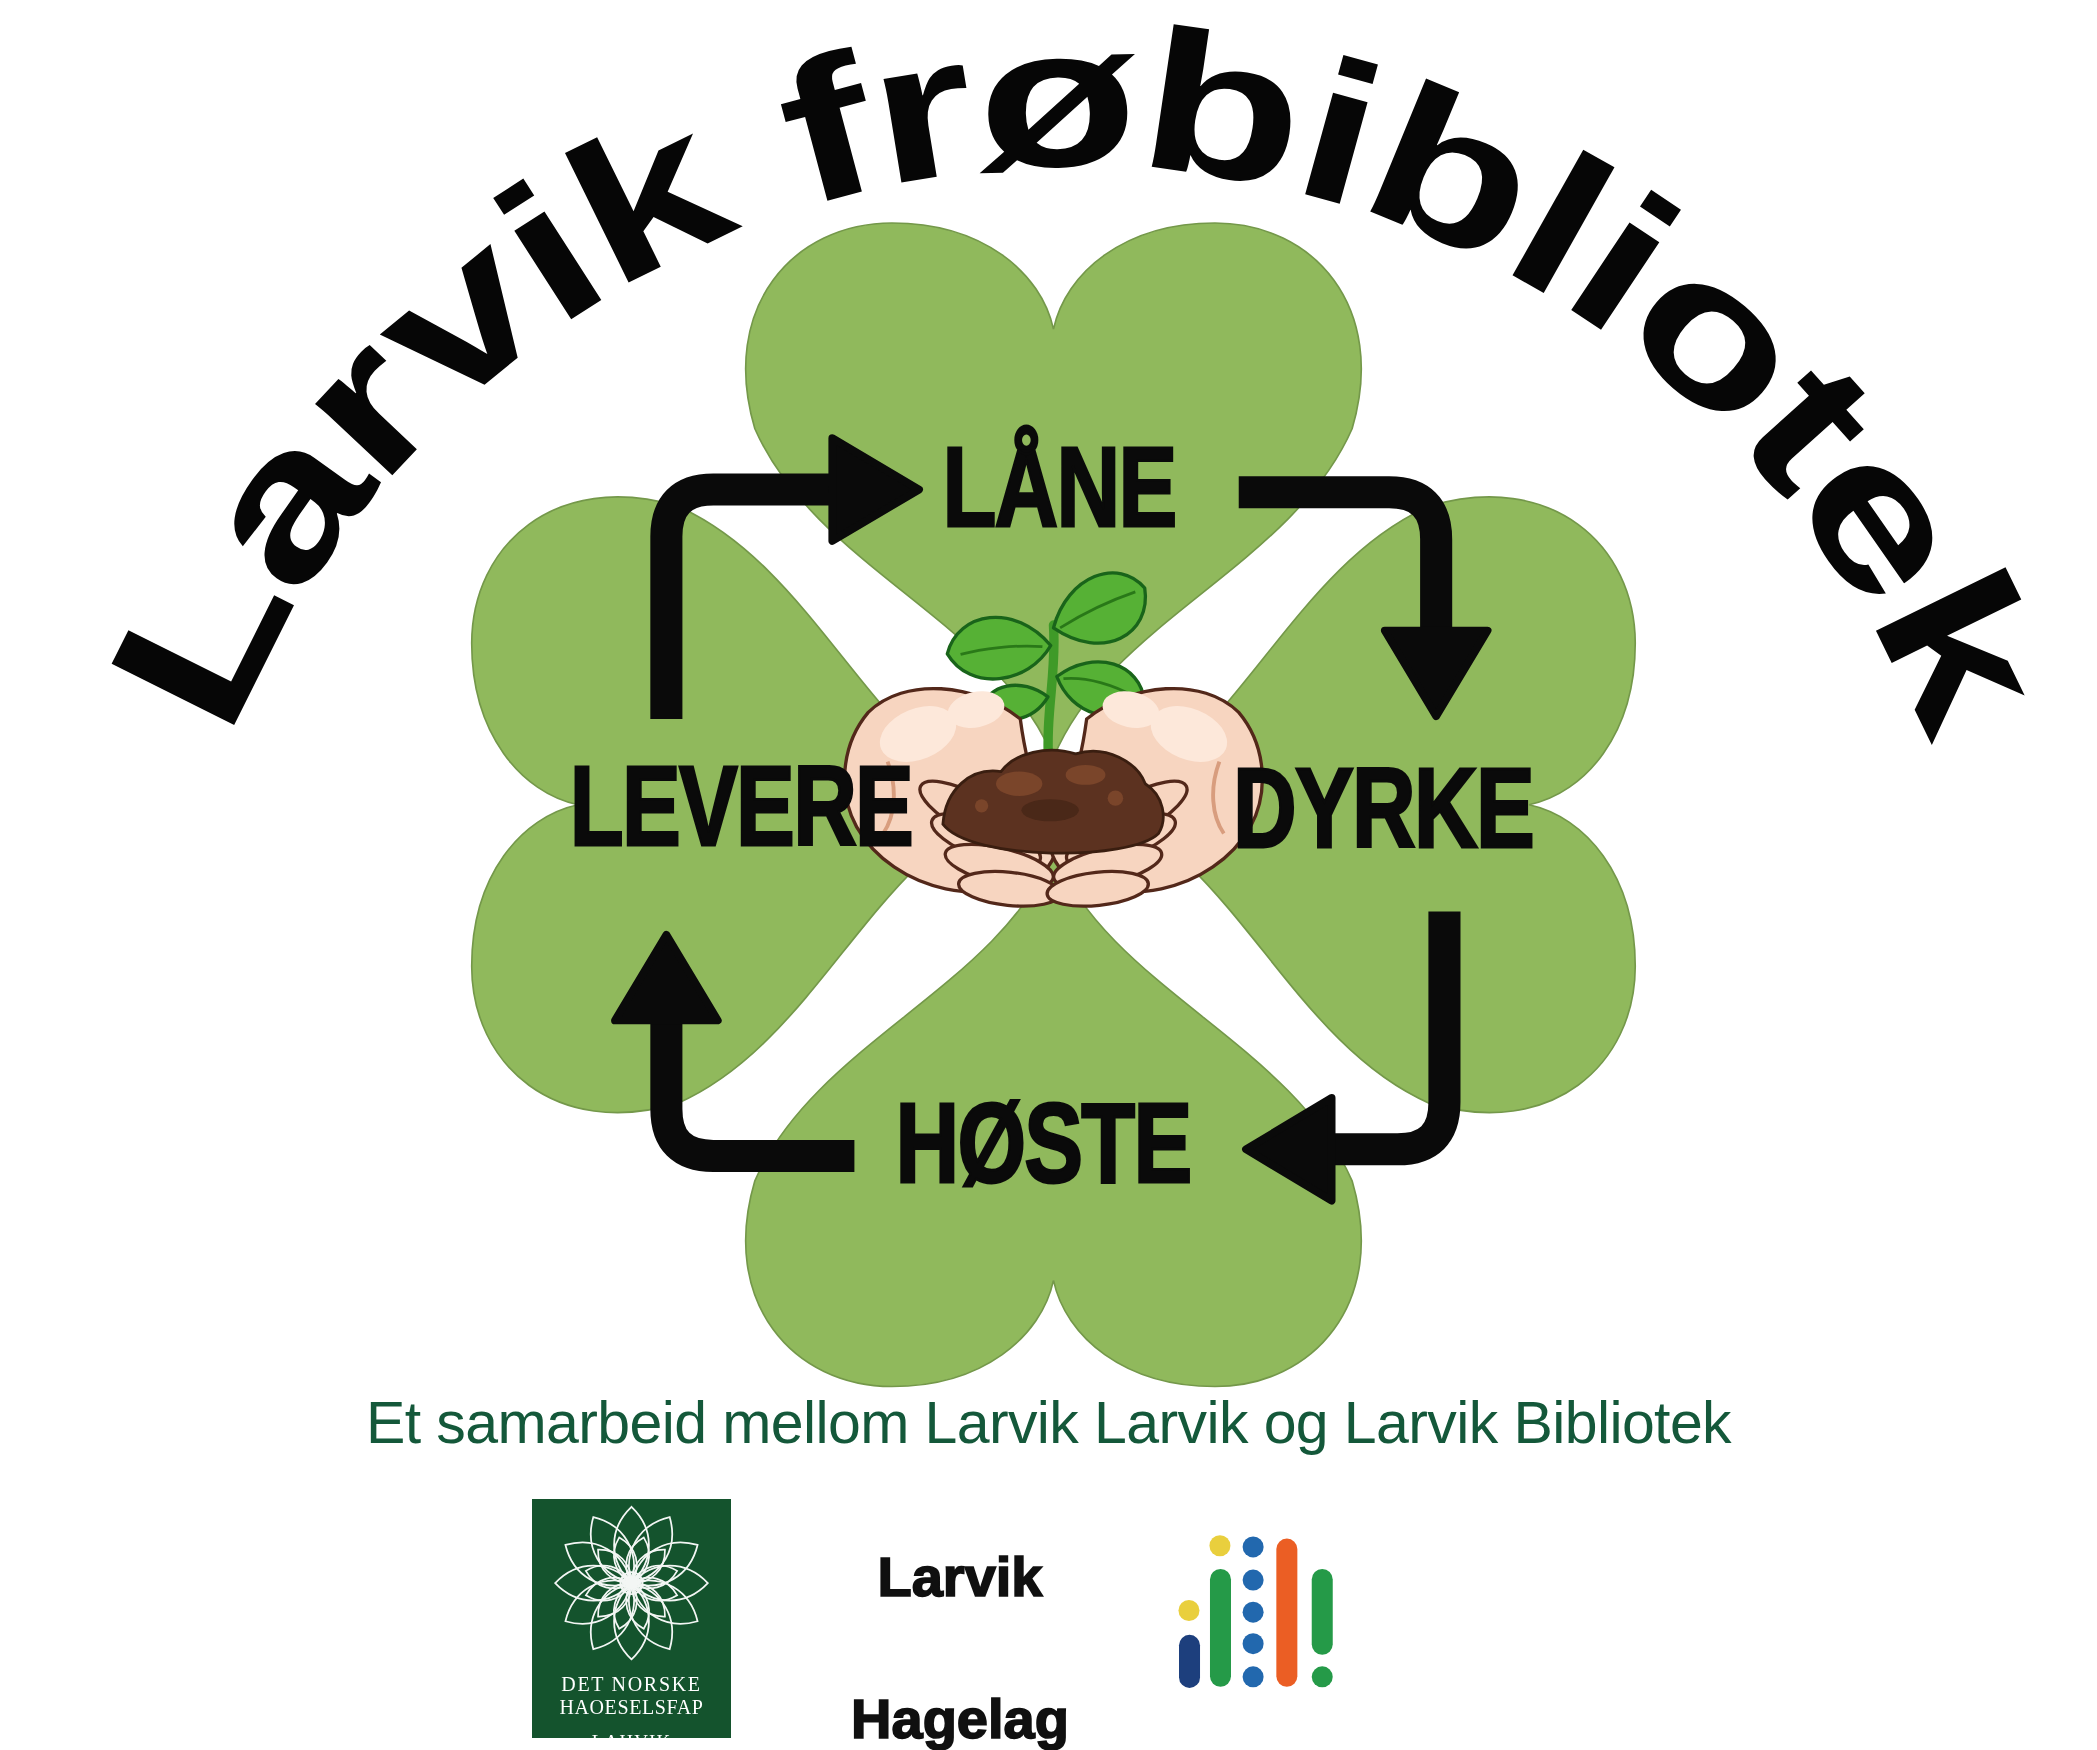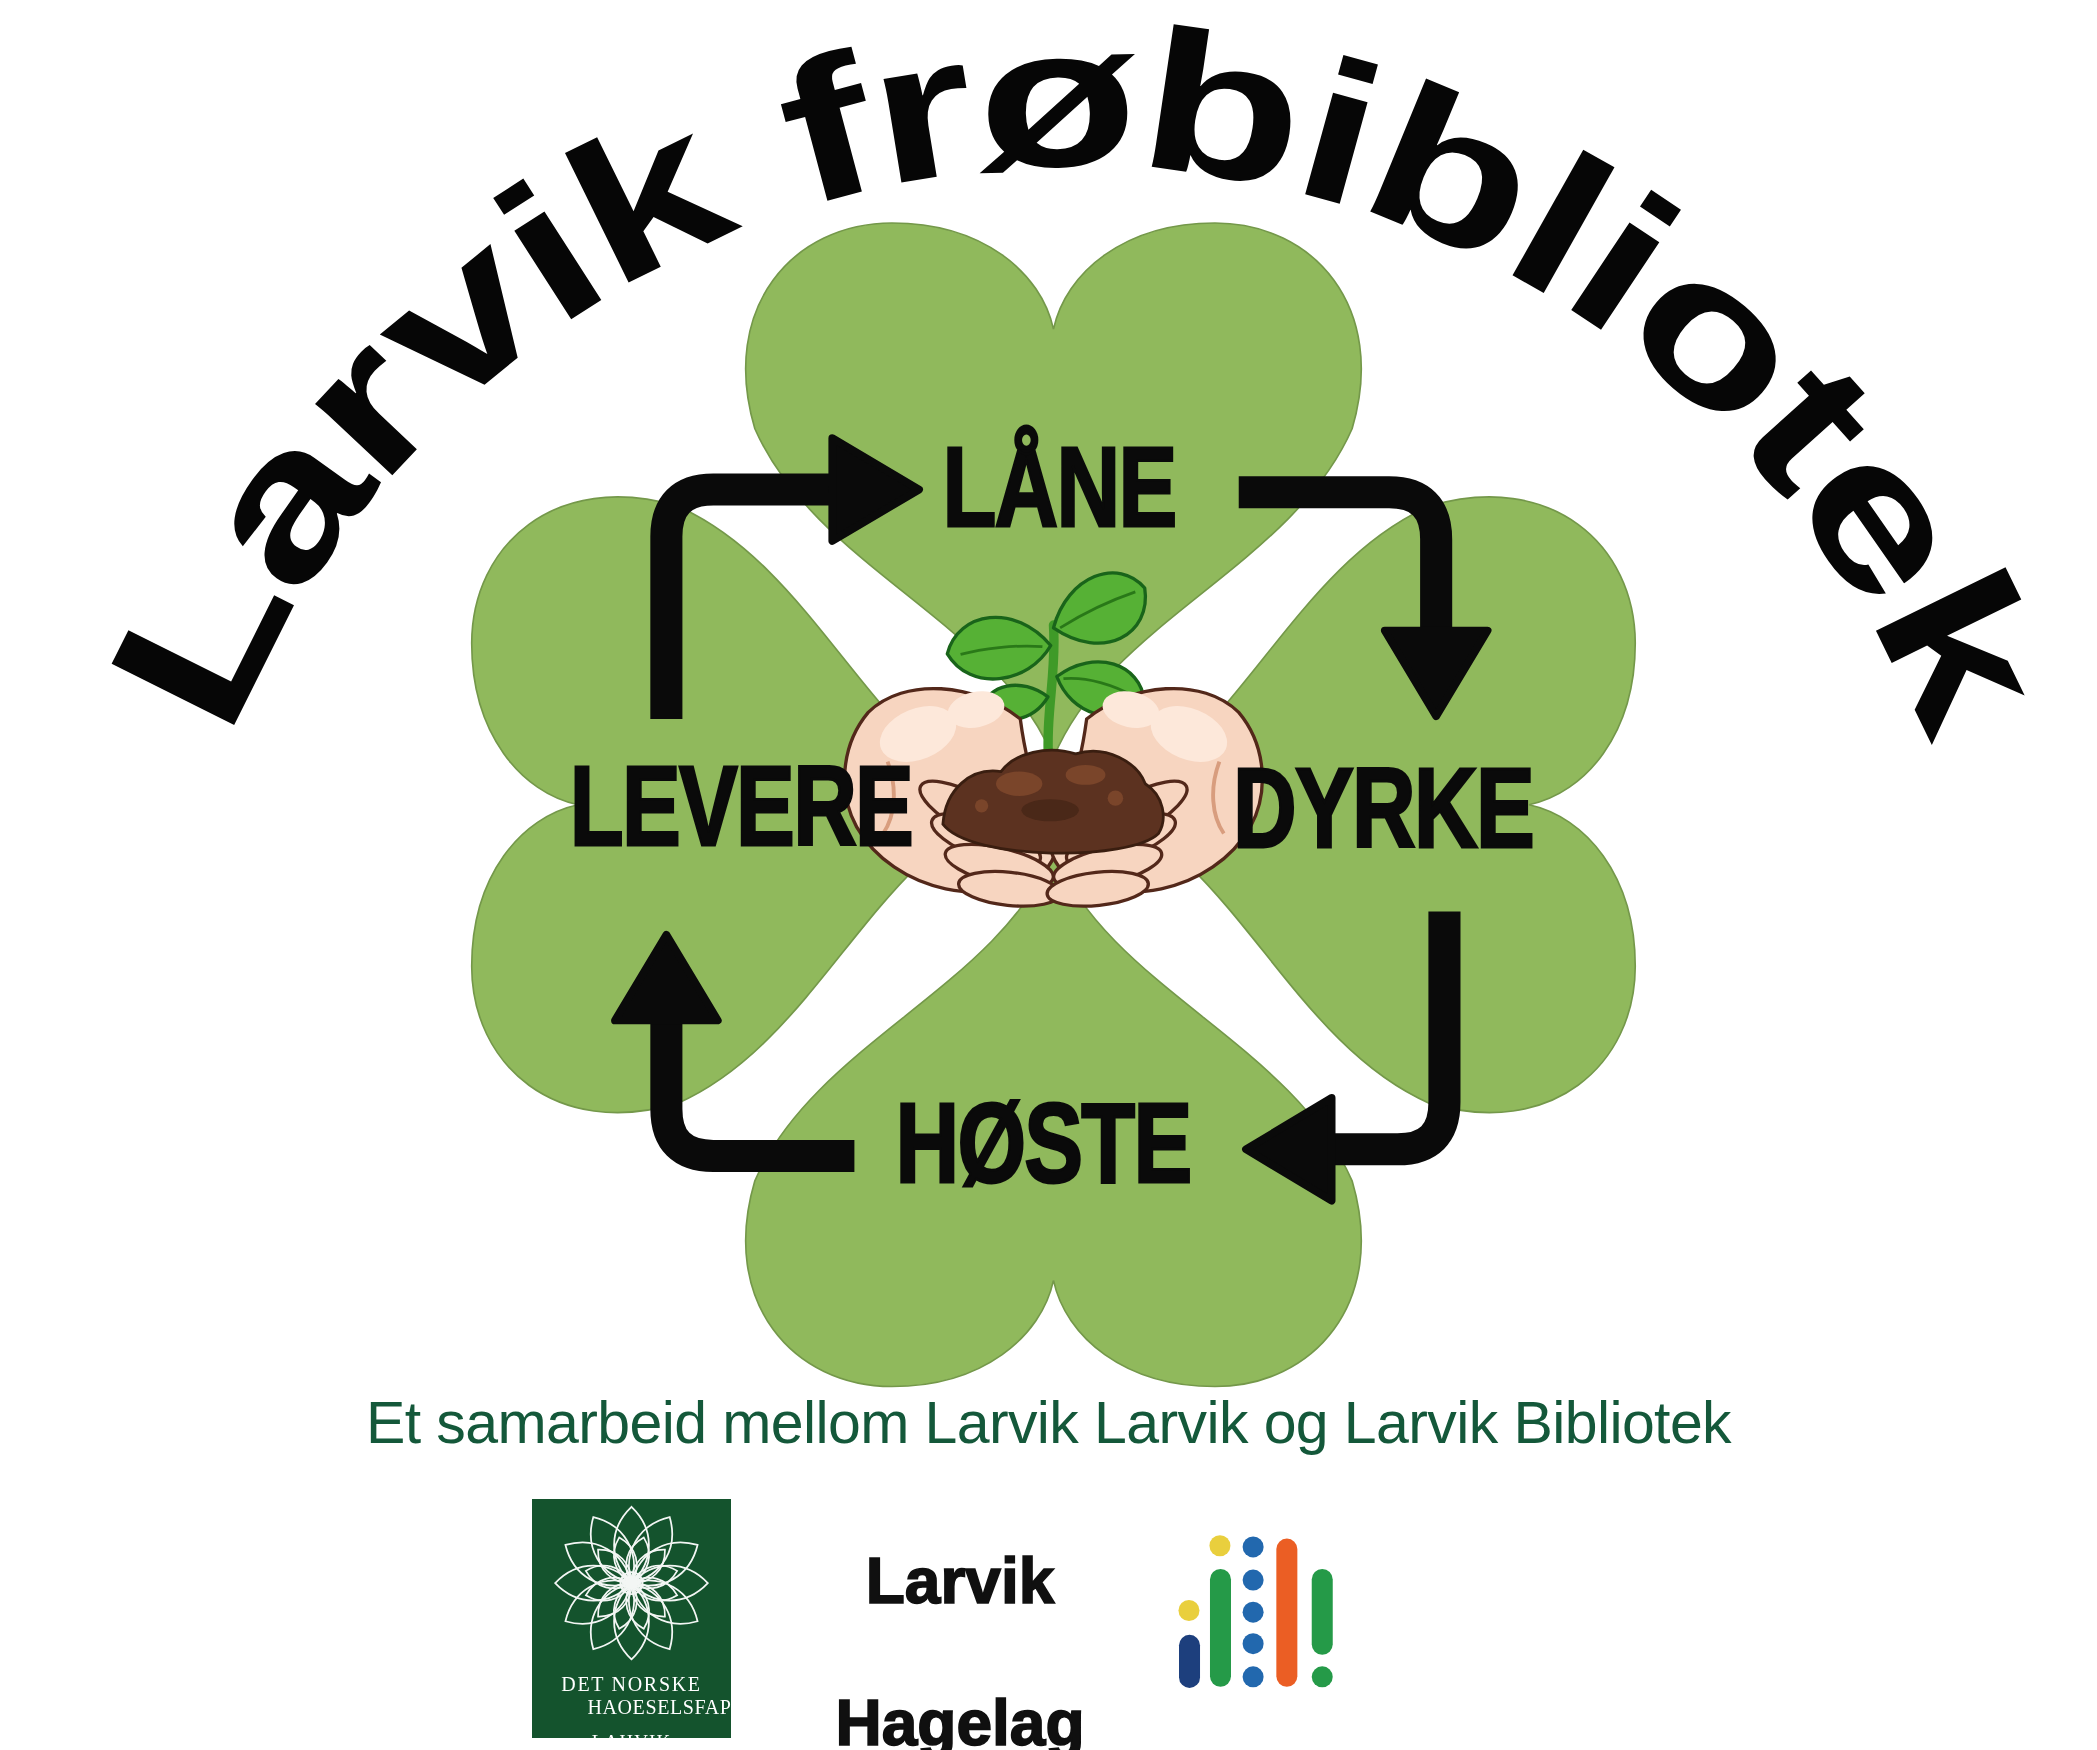--- a/index.html
+++ b/index.html
@@ -19,25 +19,25 @@
   }
   .hagelag-emblem{
     position:absolute;left:532px;top:1499px;width:199px;height:239px;
     background:#14532d;
   }
   .emblem-line{
     position:absolute;left:0;width:100%;text-align:center;color:#ffffff;
     font-family:"Liberation Serif", serif;font-weight:400;
   }
   .emblem-line1{top:174px;font-size:20px;letter-spacing:1.7px;}
-  .emblem-line2{top:197px;font-size:20px;letter-spacing:0.6px;padding-left:28px;}
+  .emblem-line2{top:197px;font-size:20px;letter-spacing:0.6px;}
   .emblem-line3{top:220px;font-size:19px;letter-spacing:1.1px;margin-top:12px;}
   .hagelag-name{
     position:absolute;left:960px;transform:translateX(-50%);
-    font-size:64px;font-weight:700;color:#101010;white-space:nowrap;
+    font-size:56px;font-weight:700;color:#101010;white-space:nowrap;
     -webkit-text-stroke:1.7px #101010;
   }
   .hagelag-name.line1{top:1544px;}
   .hagelag-name.line2{top:1686px;}
   .bibliotek-name{
     position:absolute;left:1353px;color:#1d4a94;font-weight:700;
     font-size:73px;white-space:nowrap;letter-spacing:0px;
   }
   .bibliotek-name.line1{top:1531px;}
   .bibliotek-name.line2{top:1603px;}

